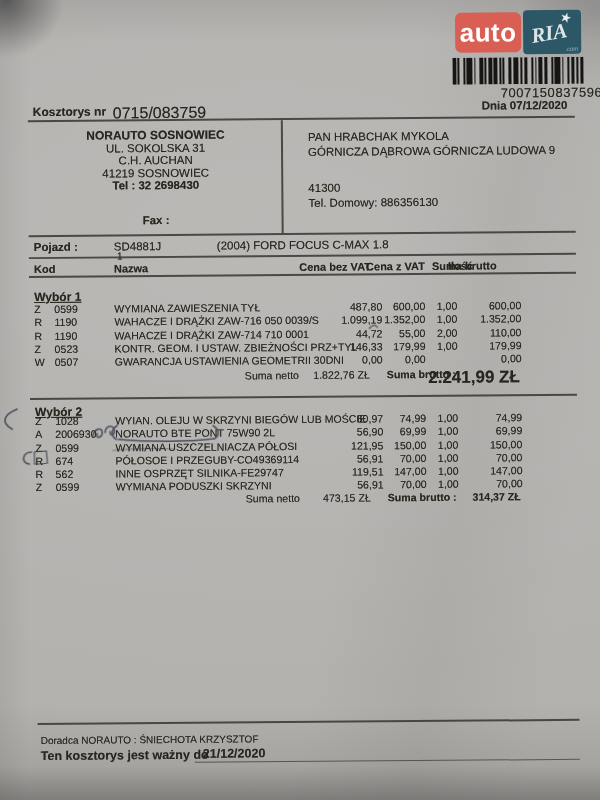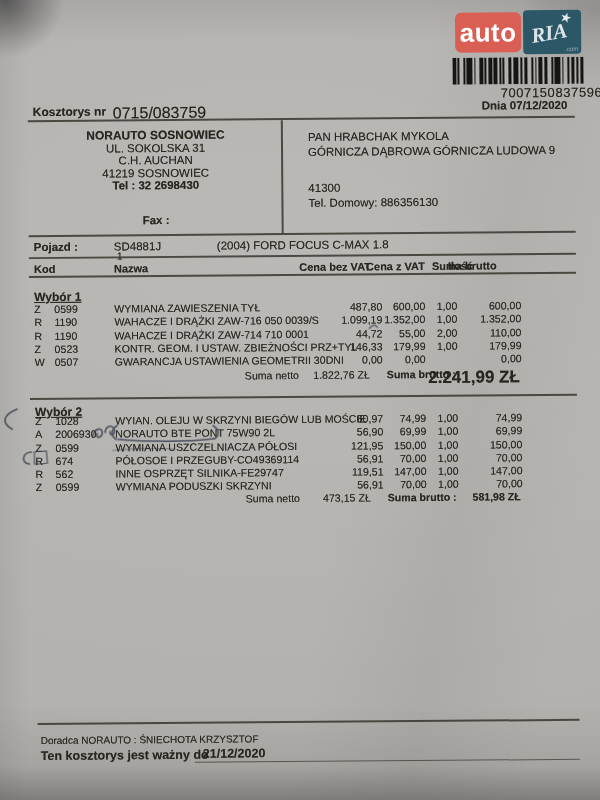--- a/index.html
+++ b/index.html
@@ -320,21 +320,21 @@
     <span class="cell c1">56,91</span>
     <span class="cell c2">70,00</span>
     <span class="cell c3">1,00</span>
     <span class="cell c4">70,00</span>
   </div>
 </div>
     <div class="suma-row" style="top:492px;">
       <span class="s-netto-label">Suma netto</span>
       <span class="s-netto-val">473,15 ZŁ</span>
       <span class="s-brutto-label">Suma brutto :</span>
-      <span class="s-brutto-val">581,98 ZŁ</span>
+      <span class="s-brutto-val">314,37 ZŁ</span>
     </div>
 
     <div class="rule" style="left:35px;top:721px;width:542px;height:1.6px;"></div>
     <div class="abs advisor">Doradca NORAUTO : ŚNIECHOTA KRZYSZTOF</div>
     <div class="abs valid-label">Ten kosztorys jest ważny do</div>
     <div class="abs valid-date">21/12/2020</div>
     <div class="rule" style="left:192px;top:761px;width:385px;height:1.3px;opacity:.7;"></div>
 
     <svg class="penmarks" width="600" height="800" viewBox="0 0 600 800">
       <g fill="none" stroke="#333a49" stroke-width="1.6" stroke-linecap="round" opacity="0.82">

